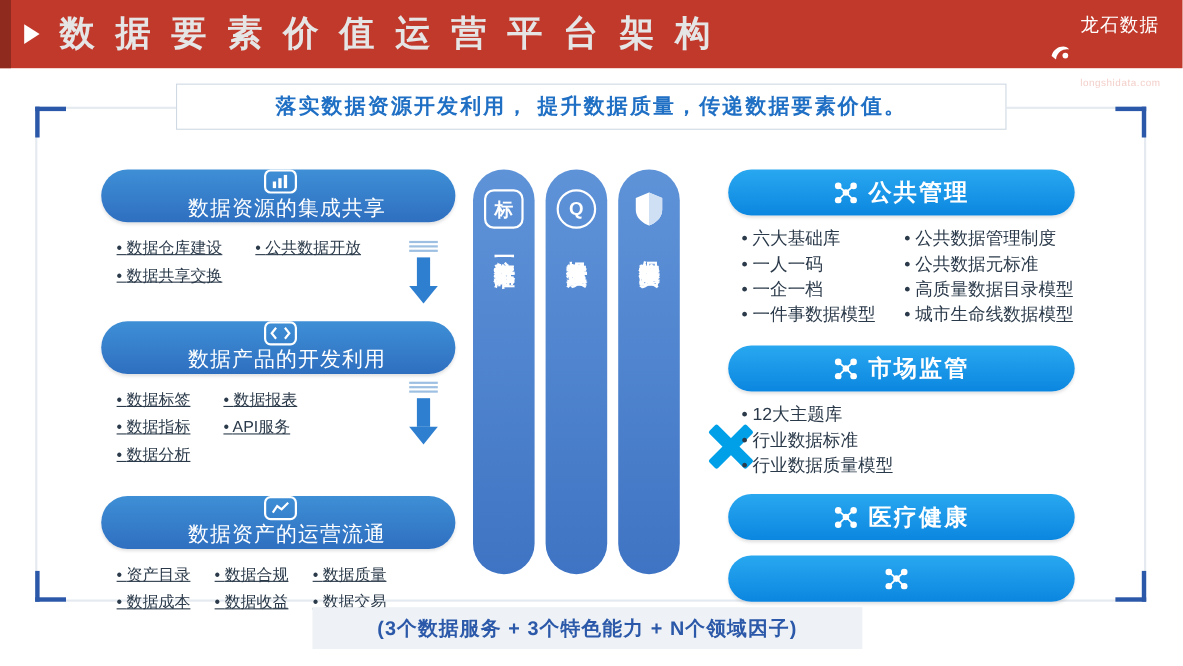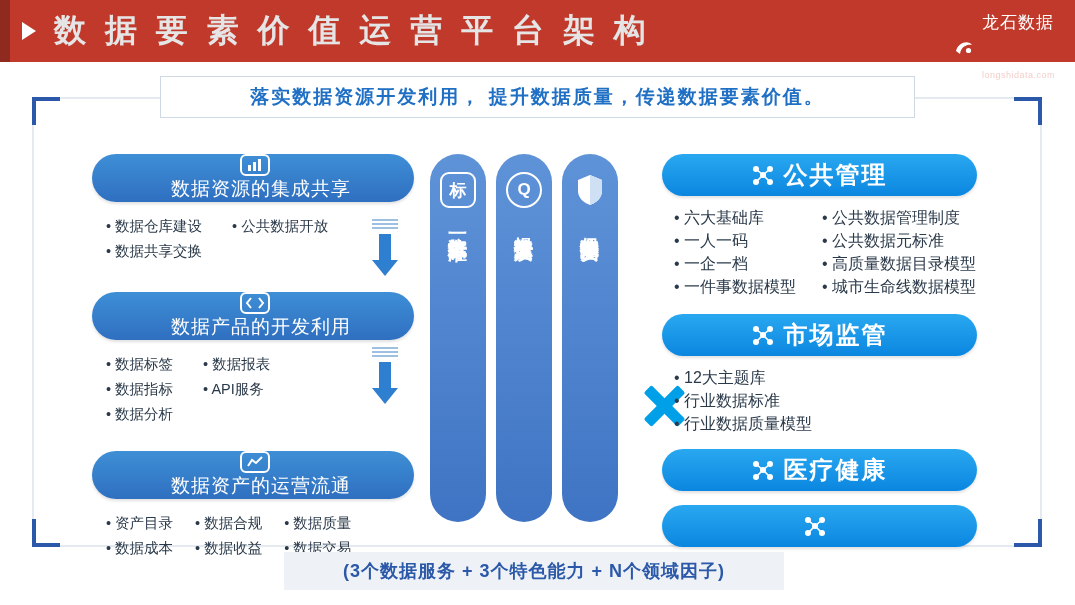--- a/index.html
+++ b/index.html
@@ -136,21 +136,21 @@
     justify-content: center;
   }
   .bullets {
     display: flex;
     margin-top: 12px;
     padding-left: 14px;
     color: #2b3a4a;
     font-size: 14.5px;
     line-height: 25px;
   }
-  .bullets .col { margin-right: 30px; }
+  .bullets .col { margin-right: 30px; text-decoration: underline; }
   .bullets .col div::before {
     content: "• ";
     color: #2b3a4a;
   }
   .arrow-down {
     position: absolute;
     width: 26px;
   }
   .arrow-down .shaft {
     width: 12px; height: 26px;
@@ -230,21 +230,21 @@
     width: 320px;
   }
   .rpill {
     width: 315px; height: 42px;
     border-radius: 21px;
     background: linear-gradient(180deg, #29a8f0 0%, #0b86e0 100%);
     display: flex;
     align-items: center;
     justify-content: center;
     color: #ffffff;
-    font-size: 24px;
+    font-size: 21px;
     font-weight: bold;
     letter-spacing: 2px;
     box-shadow: 0 2px 3px rgba(0,0,0,0.12);
   }
   .rpill .node-ic { margin-right: 10px; display: flex; }
   .rbul {
     display: flex;
     margin-top: 10px;
     padding-left: 12px;
     color: #2b3a4a;

